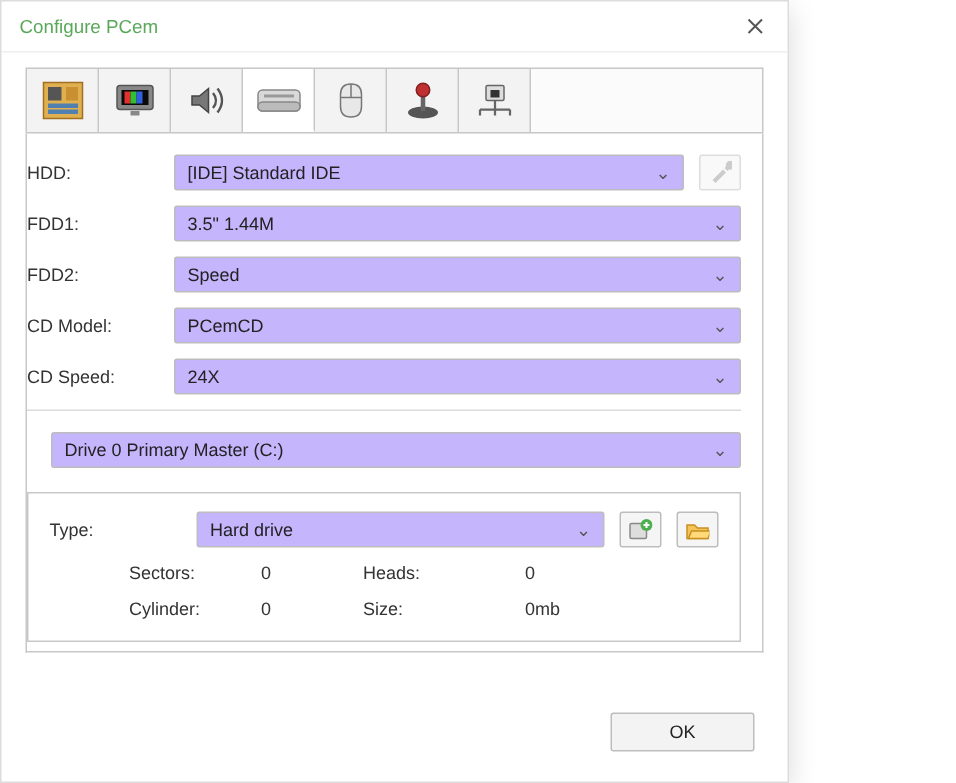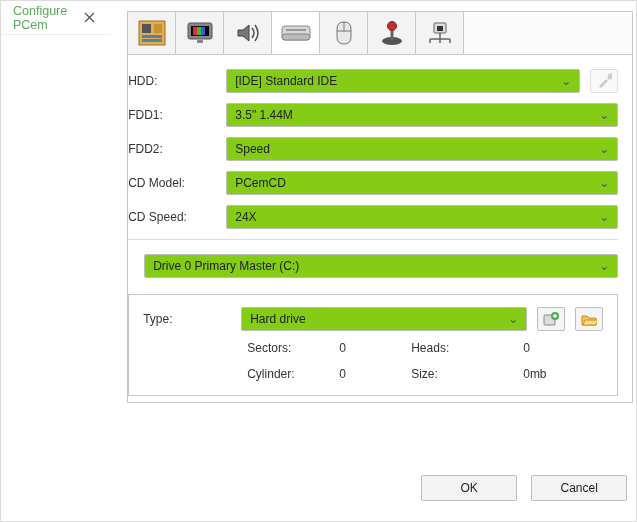--- a/index.html
+++ b/index.html
@@ -5,25 +5,25 @@
   * { box-sizing: border-box; }
   html, body {
     margin: 0; padding: 0;
     width: 637px; height: 522px;
     font-family: "Segoe UI", Tahoma, Arial, sans-serif;
     font-size: 12px;
     color: #333;
     background: #fff;
   }
   .window {
-    width: 637px; height: 522px;
+    width: 526px; height: 522px;
     background: #fff;
     border: 1px solid #dcdcdc;
     box-shadow: 0 6px 18px rgba(0,0,0,0.15);
-    display: flex; 
+    display: flex; flex-direction: column;
   }
   .titlebar {
     height: 34px;
     display: flex; align-items: center;
     padding: 0 0 0 12px;
     border-bottom: 1px solid #eee;
   }
   .title { color: #5aa85a; font-size: 12.5px; }
   .win-controls { margin-left: auto; display: flex; }
   .win-btn {
@@ -71,21 +71,21 @@
     gap: 10px;
     margin-bottom: 10px;
   }
   .label {
     width: 88px;
     color: #333;
   }
   .select {
     flex: 1;
     height: 24px;
-    background: #84cc16;
+    background: #c4b5fd;
     border: 1px solid #bdbdbd;
     border-radius: 2px;
     display: flex; align-items: center;
     padding: 0 8px;
     position: relative;
     color: #222;
   }
   .select .chev {
     position: absolute; right: 8px; top: 50%; transform: translateY(-50%);
     color: #555;
@@ -108,27 +108,26 @@
     padding: 12px 14px 14px 14px;
   }
   .textbox {
     flex: 1;
     height: 24px;
     border: 1px solid #bdbdbd;
     background: #e8e8e8;
     border-radius: 2px;
   }
   .geom {
-    margin-left: 104px; margin-top: 8px;
+    margin-left: 53px; margin-top: 8px;
     display: grid;
     grid-template-columns: 80px 60px 100px 80px;
     row-gap: 10px;
     column-gap: 8px;
     color: #333;
-    gap: 12px;
   }
   .footer {
     margin-top: auto;
     display: flex; justify-content: flex-end;
     gap: 14px;
     padding: 14px 6px 8px 0;
     align-items: center;
   }
   .btn {
     min-width: 96px; height: 26px;
@@ -332,19 +331,16 @@
           <span>0mb</span>
         </div>
 
       </div>
     </div>
 
     <div class="footer">
       <div class="btn">
         <span>OK</span>
       </div>
-      <div class="btn">
-        <span>Cancel</span>
-      </div>
     </div>
 
   </div>
 </div>
 
 </body></html>

